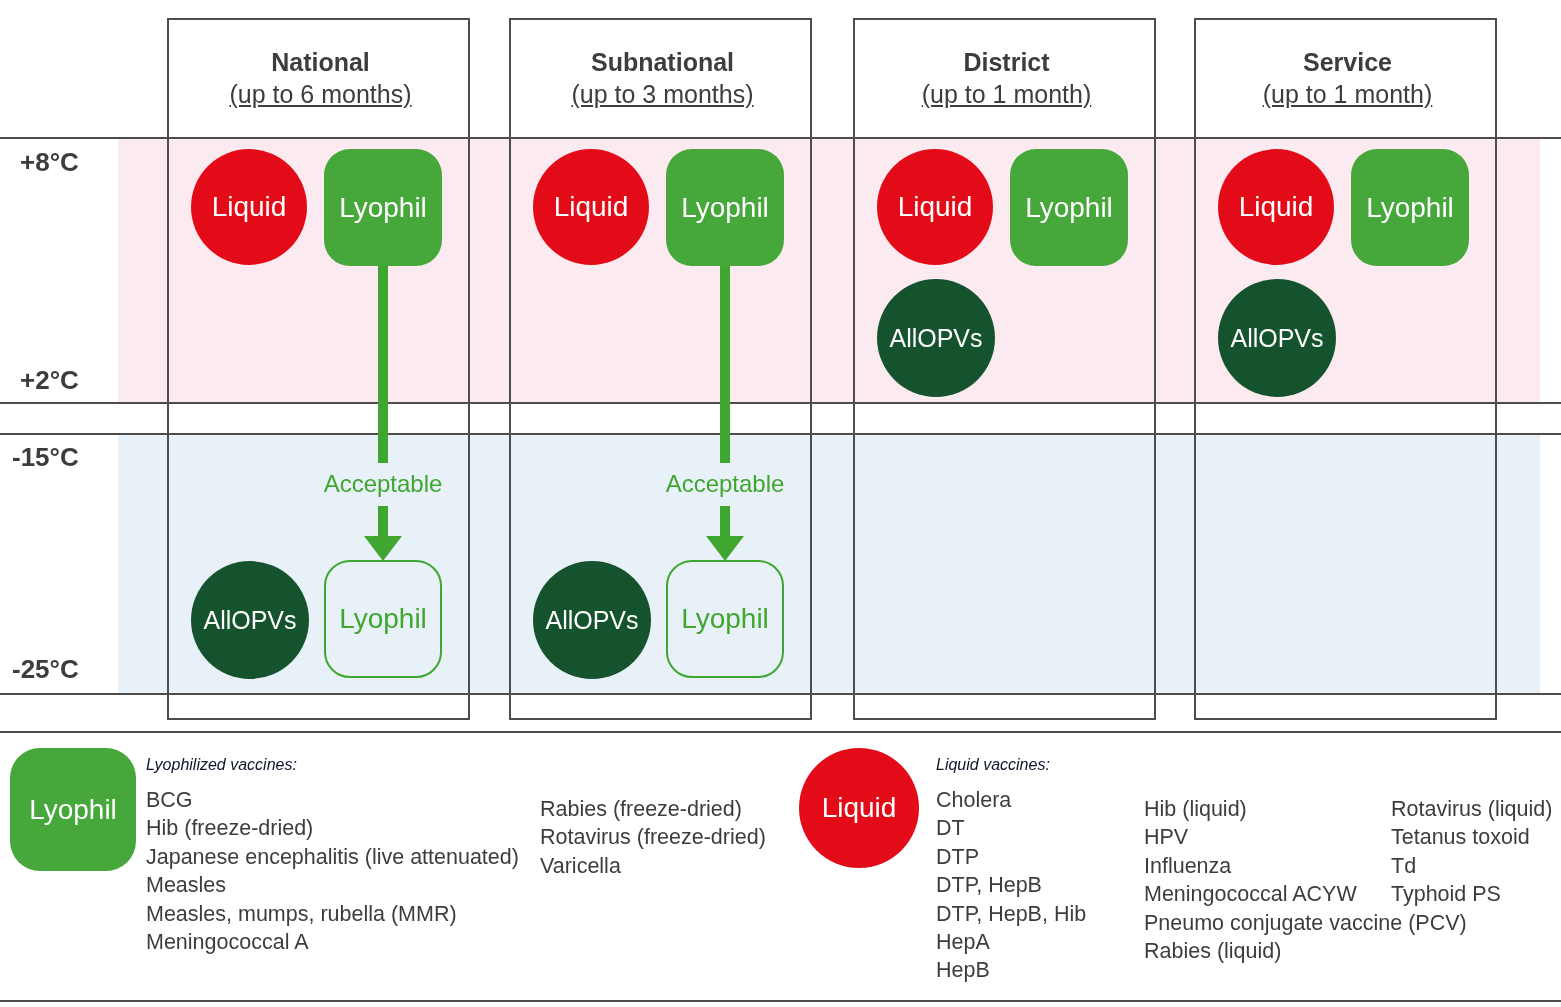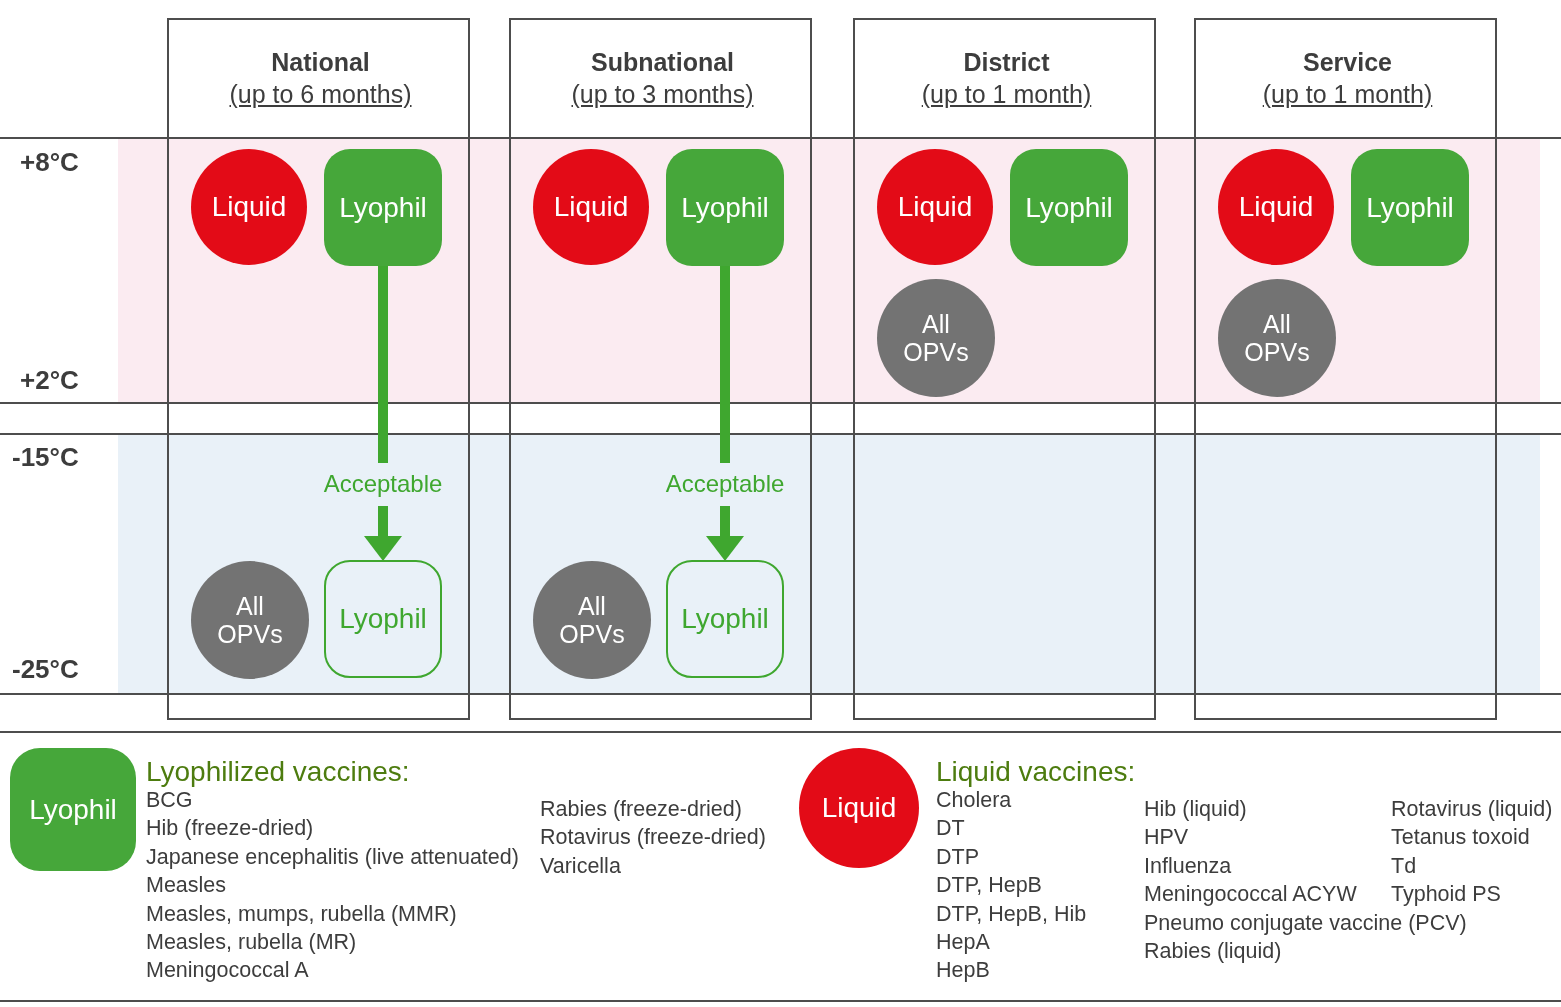--- a/index.html
+++ b/index.html
@@ -20,34 +20,34 @@
     align-items:center;justify-content:center;background:#fff;margin:0 0 0 4px;}
   .col-title{font-size:25px;font-weight:bold;line-height:1.25;}
   .col-subtitle{font-size:25px;line-height:1.25;text-decoration:underline;}
   
   .temp{position:absolute;font-size:26px;font-weight:bold;color:#3d3d3d;z-index:4;}
   
   .shape{position:absolute;display:flex;align-items:center;justify-content:center;
     text-align:center;z-index:5;box-sizing:border-box;}
   .circle-red{width:116px;height:116px;border-radius:50%;background:#e30b17;color:#fff;font-size:28px;}
   .sq-green{width:118px;height:117px;border-radius:26px;background:#46a73a;color:#fff;font-size:28px;}
-  .circle-purple{width:118px;height:118px;border-radius:50%;background:#737373;color:#fff;
-    font-size:25px;line-height:1.12;flex-direction:column;}
+  .circle-purple{width:118px;height:118px;border-radius:50%;background:#14532d;color:#fff;
+    font-size:25px;line-height:1.12;}
   .outline-green{width:118px;height:118px;border-radius:26px;border:2.5px solid #3fa72f;
     color:#3fa72f;font-size:28px;background:transparent;}
   .vbar{position:absolute;width:10px;background:#3fa72f;z-index:5;}
   .arrowhead{position:absolute;width:0;height:0;border-left:19px solid transparent;
     border-right:19px solid transparent;border-top:25px solid #3fa72f;z-index:5;}
   .acceptable{position:absolute;width:200px;text-align:center;font-size:24px;color:#3fa72f;z-index:6;}
   
   .legend-badge{position:absolute;display:flex;align-items:center;justify-content:center;
     color:#fff;font-size:28px;z-index:5;}
   .badge-green{left:10px;top:748px;width:126px;height:123px;border-radius:30px;background:#46a73a;}
   .badge-red{left:799px;top:748px;width:120px;height:120px;border-radius:50%;background:#e30b17;}
-  .legend-heading{position:absolute;font-size:28px;color:#4d7c0f;z-index:4;}
+  .legend-heading{position:absolute;font-size:16px;color:#0f172a;z-index:4;font-style:italic;}
   .legend-list{position:absolute;font-size:21.5px;line-height:28.4px;color:#3d3d3d;z-index:4;}
 </style>
 </head>
 <body>
 
 <div class="canvas">
 
   <div class="band band-pink"></div>
   <div class="band band-blue"></div>
 
@@ -127,21 +127,20 @@
   </div>
 
   <div class="legend-badge badge-green">Lyophil</div>
   <div class="legend-heading" style="left:146px;top:756px">Lyophilized vaccines:</div>
   <div class="legend-list" style="left:146px;top:786px">
       <div>BCG</div>
       <div>Hib (freeze-dried)</div>
       <div>Japanese encephalitis (live attenuated)</div>
       <div>Measles</div>
       <div>Measles, mumps, rubella (MMR)</div>
-      <div>Measles, rubella (MR)</div>
       <div>Meningococcal A</div>
     </div>
   <div class="legend-list" style="left:540px;top:795px">
       <div>Rabies (freeze-dried)</div>
       <div>Rotavirus (freeze-dried)</div>
       <div>Varicella</div>
     </div>
 
   <div class="legend-badge badge-red">Liquid</div>
   <div class="legend-heading" style="left:936px;top:756px">Liquid vaccines:</div>

